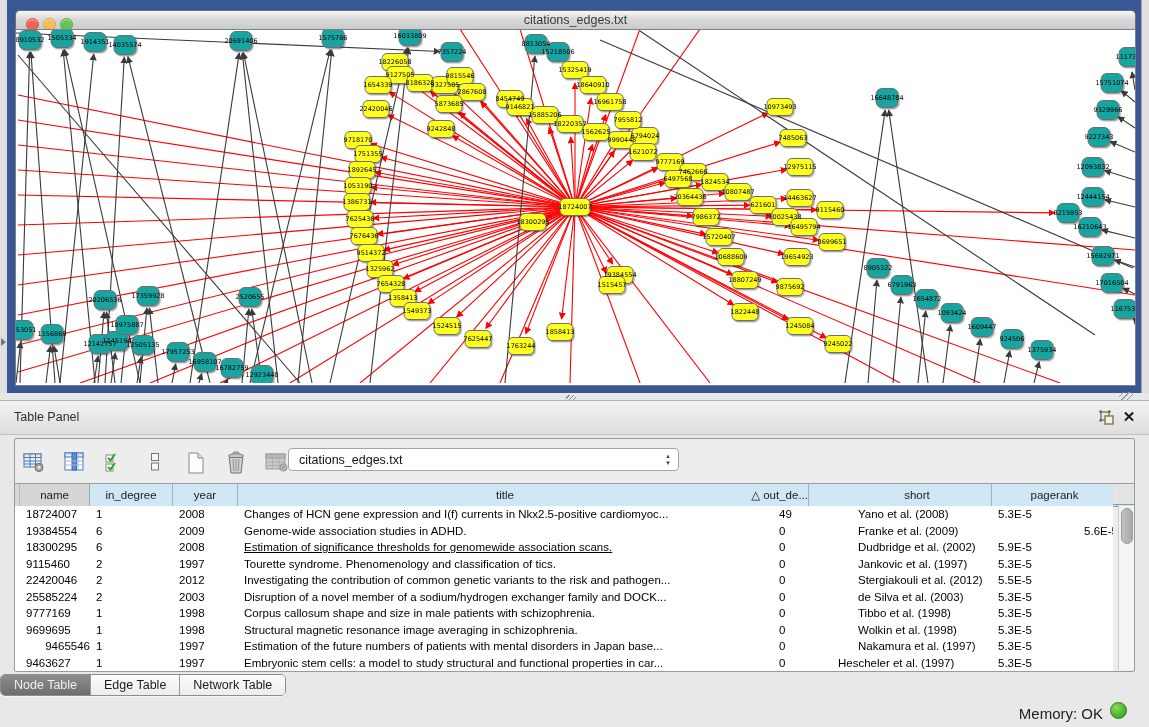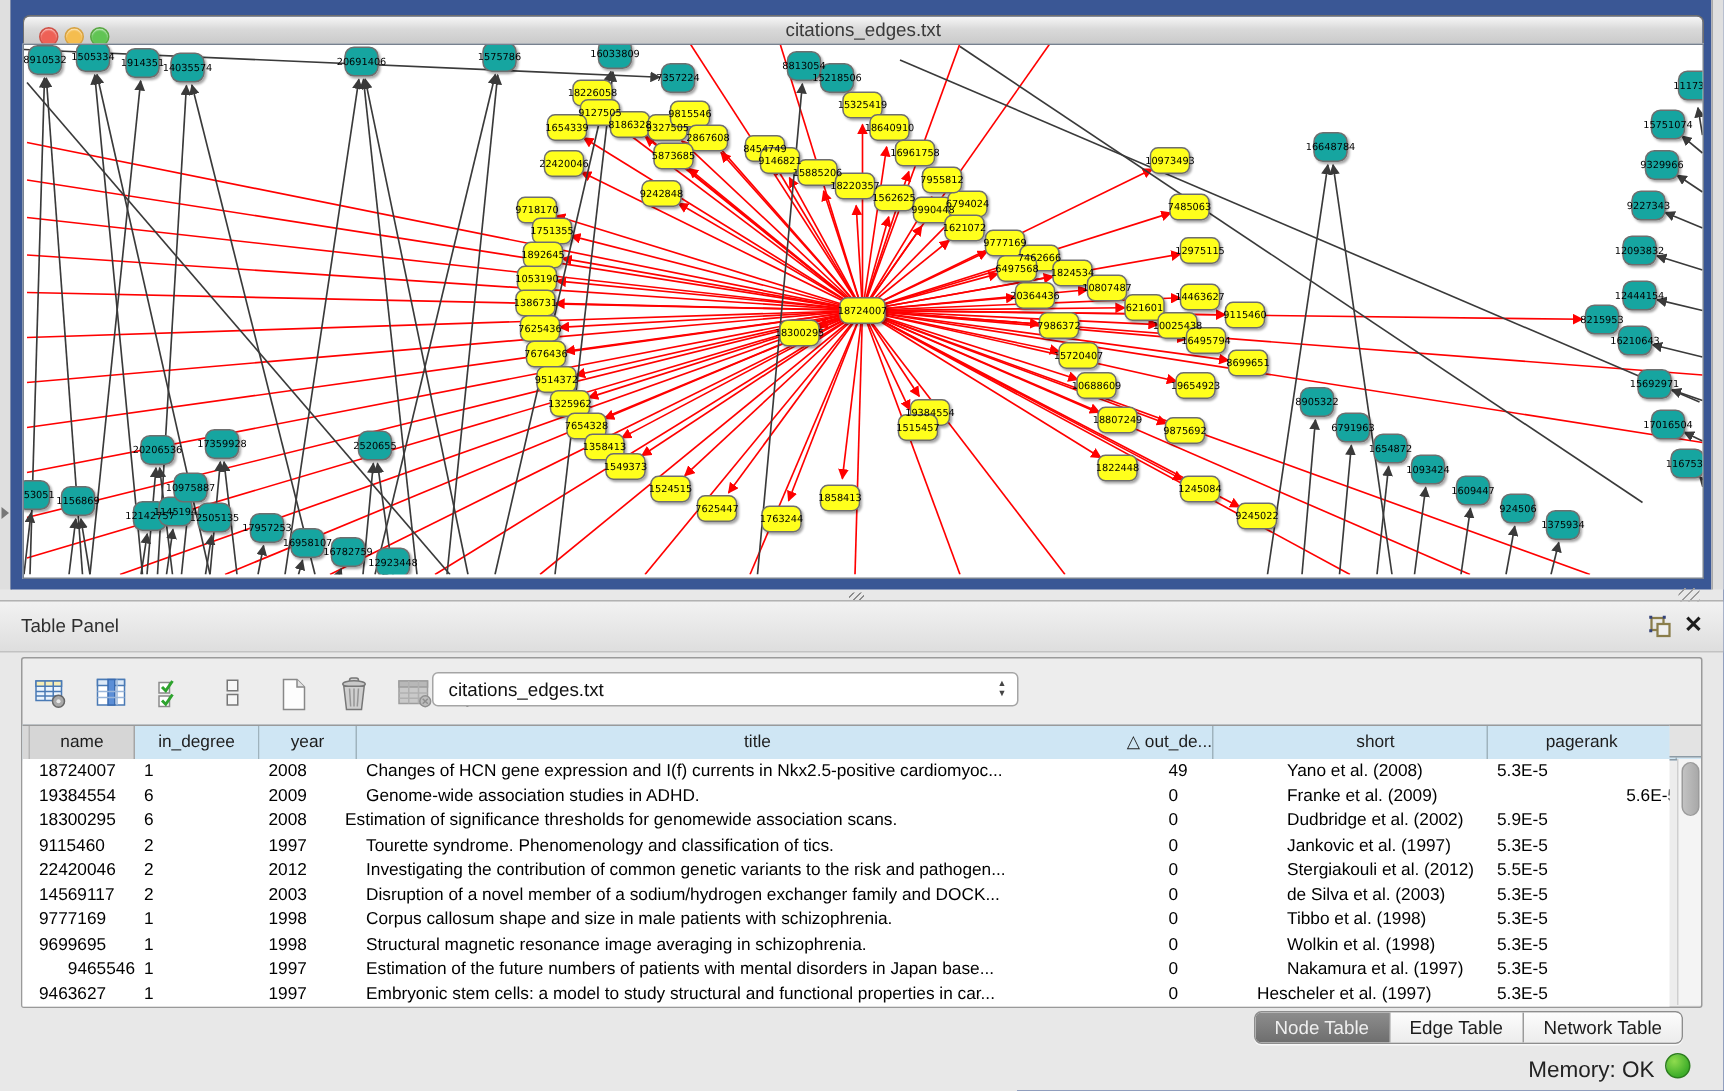--- a/index.html
+++ b/index.html
@@ -48,21 +48,21 @@
       border-right:1px solid #9fb3bd;box-sizing:border-box;background:#cfe6f4;overflow:hidden;white-space:nowrap;}
   .th.first{background:#d6d6d6;text-align:right;padding-right:20px;border-right:1px solid #a5a5a5;}
   
   #tbody{left:0;top:67px;width:1098px;height:165px;background:#fff;overflow:hidden;}
   .tr{position:relative;width:100%;height:16.5px;line-height:16.5px;font-size:11.5px;color:#000;white-space:nowrap;}
   .td{position:absolute;top:0;height:16.5px;overflow:hidden;text-overflow:clip;padding-left:6px;box-sizing:border-box;}
   #vscroll{left:1103px;top:67px;width:15px;height:164px;background:#f4f4f4;border-left:1px solid #cfcfcf;}
   #vthumb{left:2px;top:2px;width:10px;height:34px;background:linear-gradient(90deg,#c2c2c2,#a9a9a9);border-radius:6px;border:1px solid #9b9b9b;}
   #corner{left:1098px;top:44px;width:21px;height:22px;background:#e3e3e3;border-top:1px solid #9a9a9a;border-bottom:1px solid #8d9ba5;box-sizing:border-box;}
   
-  #tabs{left:0;top:674px;width:1122px;text-align:right;}
+  #tabs{left:0;top:674px;width:910px;text-align:left;}
   #seg{display:inline-flex;border:1px solid #8d8d8d;border-radius:5px;overflow:hidden;background:#fbfbfb;box-shadow:0 1px 0 rgba(255,255,255,.7);}
   .seg-btn{padding:2px 13px;font-size:12.5px;color:#1b1b1b;line-height:16px;border-left:1px solid #9a9a9a;cursor:pointer;background:linear-gradient(#fdfdfd,#ececec);}
   .seg-btn:first-child{border-left:none;}
   .seg-btn.sel{background:linear-gradient(#8d8d8d,#6e6e6e);color:#efefef;}
   
   #statusbar{left:0;top:697px;width:1149px;height:30px;}
   #memory-label{right:46px;top:8px;position:absolute;font-size:15px;color:#222;}
   #memory-dot{right:22px;top:5px;position:absolute;width:15px;height:15px;border-radius:50%;
      background:radial-gradient(circle at 35% 30%,#8fdc4e,#3fae2a 70%);border:1px solid #2c7d1e;}
 </style>
@@ -591,21 +591,21 @@
         <div class="td" style="left: 158px; width: 65px;">2009</div>
         <div class="td" style="left: 223px; width: 535px;">Genome-wide association studies in ADHD.</div>
         <div class="td" style="left: 758px; width: 70px;">0</div>
         <div class="td" style="left: 828px; width: 149px; padding-left: 15px;">Franke et al. (2009)</div>
         <div class="td" style="left: 977px; width: 126px; text-align: right;">5.6E-5</div>
       </div>
       <div class="tr">
         <div class="td" style="left: 5px; width: 70px;">18300295</div>
         <div class="td" style="left: 75px; width: 83px;">6</div>
         <div class="td" style="left: 158px; width: 65px;">2008</div>
-        <div class="td" style="left: 209px; width: 535px;">Estimation of significance thresholds for genomewide association scans.</div>
+        <div class="td" style="left: 223px; width: 535px; text-decoration: underline;">Estimation of significance thresholds for genomewide association scans.</div>
         <div class="td" style="left: 758px; width: 70px;">0</div>
         <div class="td" style="left: 828px; width: 149px; padding-left: 15px;">Dudbridge et al. (2002)</div>
         <div class="td" style="left: 977px; width: 126px;">5.9E-5</div>
       </div>
       <div class="tr">
         <div class="td" style="left: 5px; width: 70px;">9115460</div>
         <div class="td" style="left: 75px; width: 83px;">2</div>
         <div class="td" style="left: 158px; width: 65px;">1997</div>
         <div class="td" style="left: 223px; width: 535px;">Tourette syndrome. Phenomenology and classification of tics.</div>
         <div class="td" style="left: 758px; width: 70px;">0</div>
@@ -615,21 +615,21 @@
       <div class="tr">
         <div class="td" style="left: 5px; width: 70px;">22420046</div>
         <div class="td" style="left: 75px; width: 83px;">2</div>
         <div class="td" style="left: 158px; width: 65px;">2012</div>
         <div class="td" style="left: 223px; width: 535px;">Investigating the contribution of common genetic variants to the risk and pathogen...</div>
         <div class="td" style="left: 758px; width: 70px;">0</div>
         <div class="td" style="left: 828px; width: 149px; padding-left: 15px;">Stergiakouli et al. (2012)</div>
         <div class="td" style="left: 977px; width: 126px;">5.5E-5</div>
       </div>
       <div class="tr">
-        <div class="td" style="left: 5px; width: 70px;">14569117</div>
+        <div class="td" style="left: 5px; width: 70px;">25585224</div>
         <div class="td" style="left: 75px; width: 83px;">2</div>
         <div class="td" style="left: 158px; width: 65px;">2003</div>
         <div class="td" style="left: 223px; width: 535px;">Disruption of a novel member of a sodium/hydrogen exchanger family and DOCK...</div>
         <div class="td" style="left: 758px; width: 70px;">0</div>
         <div class="td" style="left: 828px; width: 149px; padding-left: 15px;">de Silva et al. (2003)</div>
         <div class="td" style="left: 977px; width: 126px;">5.3E-5</div>
       </div>
       <div class="tr">
         <div class="td" style="left: 5px; width: 70px;">9777169</div>
         <div class="td" style="left: 75px; width: 83px;">1</div>

